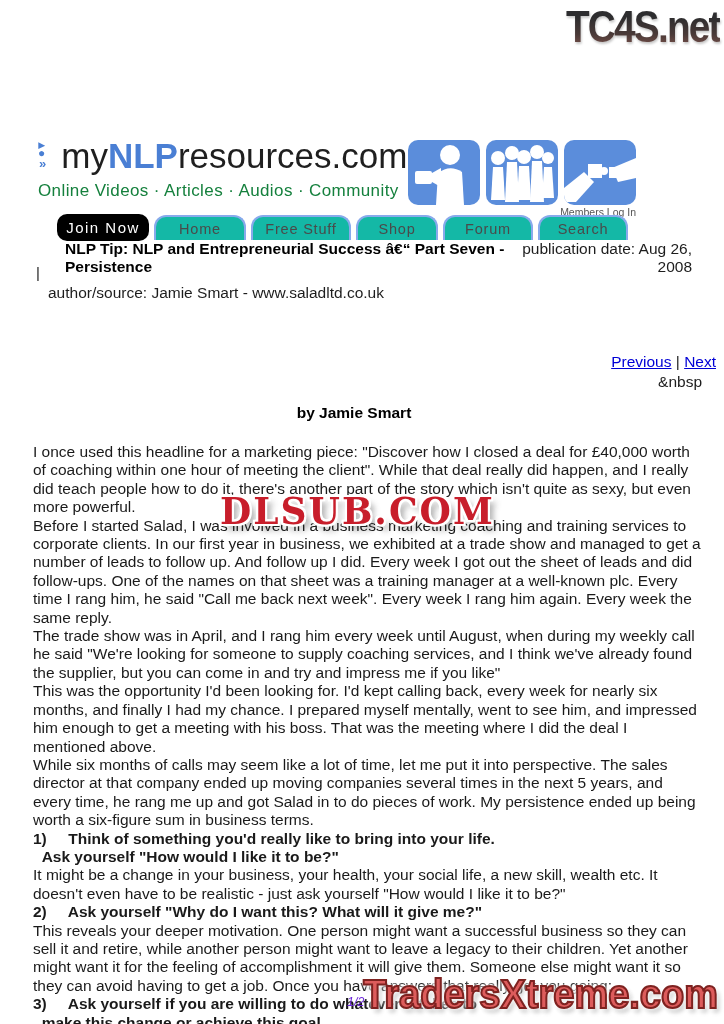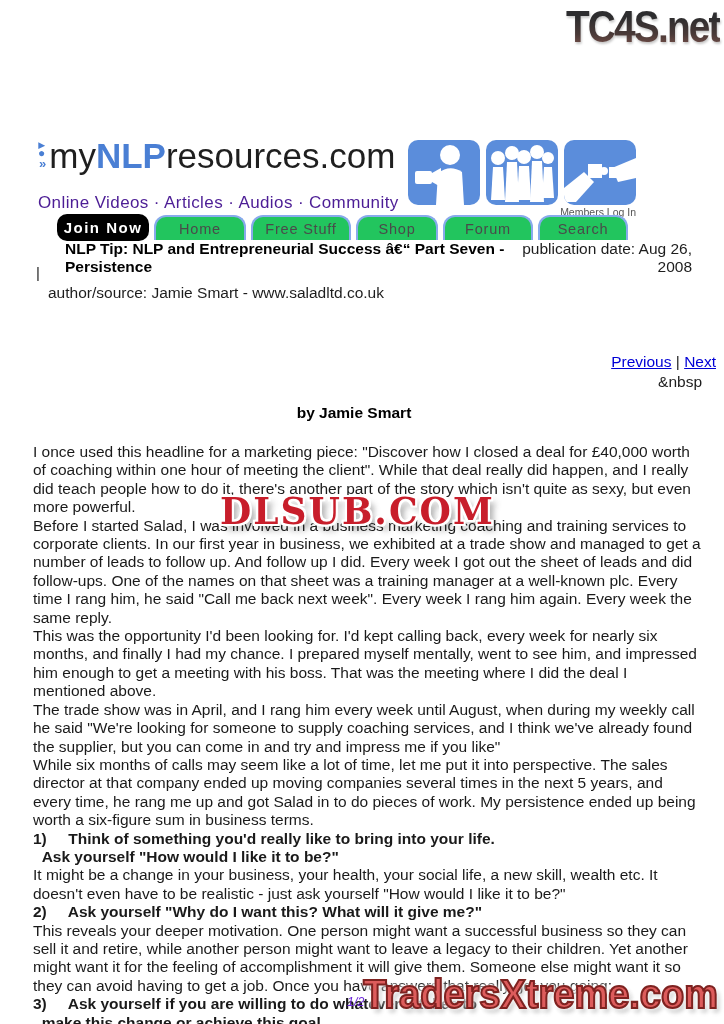--- a/index.html
+++ b/index.html
@@ -21,40 +21,40 @@
     filter:drop-shadow(1px 2px 1px rgba(0,0,0,0.22));
   }
 
   
   .logo-block { position:absolute; top:138px; left:38px; }
   .logo-line { display:flex; align-items:center; }
   .logo-icon { display:flex; flex-direction:column; align-items:center; line-height:0.8; color:#4a7fd4; margin-right:4px; }
   .logo-icon .tri { font-size:9px; }
   .logo-icon .dot { font-size:12px; }
   .logo-icon .chev { font-size:13px; font-weight:bold; letter-spacing:-2px; }
-  .logo-text { font-size:35px; color:#1f1f1f; letter-spacing:0px; line-height:1; }
+  .logo-text { font-size:35px; color:#1f1f1f; letter-spacing:0px; line-height:1;margin-left:12px; }
   .logo-text .accent { color:#4a7fd4; font-weight:bold; }
-  .tagline { font-size:17px; color:#4c1d95; margin-top:20px; letter-spacing:0.4px; }
+  .tagline { font-size:17px; color:#15803d; margin-top:8px; letter-spacing:0.4px; }
 
   
   .header-images { position:absolute; top:140px; left:408px; display:flex; gap:6px; }
   .img-box { width:72px; height:65px; background:#5b8ddb; border-radius:10px; overflow:hidden; display:flex; align-items:center; justify-content:center; }
   .img-box svg { width:100%; height:100%; }
   .members { position:absolute; top:206px; left:408px; width:228px; text-align:right; font-size:10.5px; color:#555; }
 
   
   .nav { position:absolute; top:214px; left:57px; display:flex; gap:5px; align-items:flex-start; }
   .tab-join {
     background:#000; color:#fff; border-radius:10px;
-    font-weight:bold; font-size:15px; letter-spacing:1.5px;
+    font-weight:normal; font-size:15px; letter-spacing:1.5px;
     width:92px; height:27px; display:flex; align-items:center; justify-content:center;
     cursor:pointer;
   }
   .tab {
-    background:#22c55e; border:2px solid #88aaec; border-bottom:none;
+    background:#14b8a6; border:2px solid #88aaec; border-bottom:none;
     border-radius:12px 12px 0 0; height:25px; margin-top:1px;
     color:#4a4a4a; font-size:14.5px; letter-spacing:0.8px;
     display:flex; align-items:center; justify-content:center; cursor:pointer;
   }
   .tab.w1{width:92px}.tab.w2{width:100px}.tab.w3{width:82px}.tab.w4{width:90px}.tab.w5{width:90px}
 
   
   .title-row { position:absolute; top:240px; left:38px; width:654px; display:flex; background:transparent; }
   .article-title { font-weight:bold; font-size:15.5px; color:#000; padding-left:27px; flex:1; line-height:1.15; }
   .pub-date { width:175px; text-align:right; font-size:15.5px; color:#1d1d1d; line-height:1.15; }
@@ -168,22 +168,22 @@
   <div class="prevnext">
     <a>Previous</a><span> | </span><a>Next</a>
     <div class="nbsp-line">&amp;nbsp</div>
   </div>
 
   <div class="byline">by Jamie Smart</div>
 
   <div class="article">
     <p>I once used this headline for a marketing piece: "Discover how I closed a deal for £40,000 worth of coaching within one hour of meeting the client". While that deal really did happen, and I really did teach people how to do it, there's another part of the story which isn't quite as sexy, but even more powerful.</p>
     <p>Before I started Salad, I was involved in a business marketing coaching and training services to corporate clients. In our first year in business, we exhibited at a trade show and managed to get a number of leads to follow up. And follow up I did. Every week I got out the sheet of leads and did follow-ups. One of the names on that sheet was a training manager at a well-known plc. Every time I rang him, he said "Call me back next week". Every week I rang him again. Every week the same reply.</p>
+    <p>The trade show was in April, and I rang him every week until August, when during my weekly call he said "We're looking for someone to supply coaching services, and I think we've already found the supplier, but you can come in and try and impress me if you like"</p>
     <p>This was the opportunity I'd been looking for. I'd kept calling back, every week for nearly six months, and finally I had my chance. I prepared myself mentally, went to see him, and impressed him enough to get a meeting with his boss. That was the meeting where I did the deal I mentioned above.</p>
-    <p>The trade show was in April, and I rang him every week until August, when during my weekly call he said "We're looking for someone to supply coaching services, and I think we've already found the supplier, but you can come in and try and impress me if you like"</p>
     <p>While six months of calls may seem like a lot of time, let me put it into perspective. The sales director at that company ended up moving companies several times in the next 5 years, and every time, he rang me up and got Salad in to do pieces of work. My persistence ended up being worth a six-figure sum in business terms.</p>
     <p class="bold-line">1)     Think of something you'd really like to bring into your life.</p>
     <p class="bold-line">  Ask yourself "How would I like it to be?"</p>
     <p>It might be a change in your business, your health, your social life, a new skill, wealth etc. It doesn't even have to be realistic - just ask yourself "How would I like it to be?"</p>
     <p class="bold-line">2)     Ask yourself "Why do I want this? What will it give me?"</p>
     <p>This reveals your deeper motivation. One person might want a successful business so they can sell it and retire, while another person might want to leave a legacy to their children. Yet another might want it for the feeling of accomplishment it will give them. Someone else might want it so they can avoid having to get a job. Once you have answers that really get you going:</p>
     <p class="bold-line">3)     Ask yourself if you are willing to do whatever it takes to</p>
     <p class="bold-line">  make this change or achieve this goal.</p>
 
   </div>

